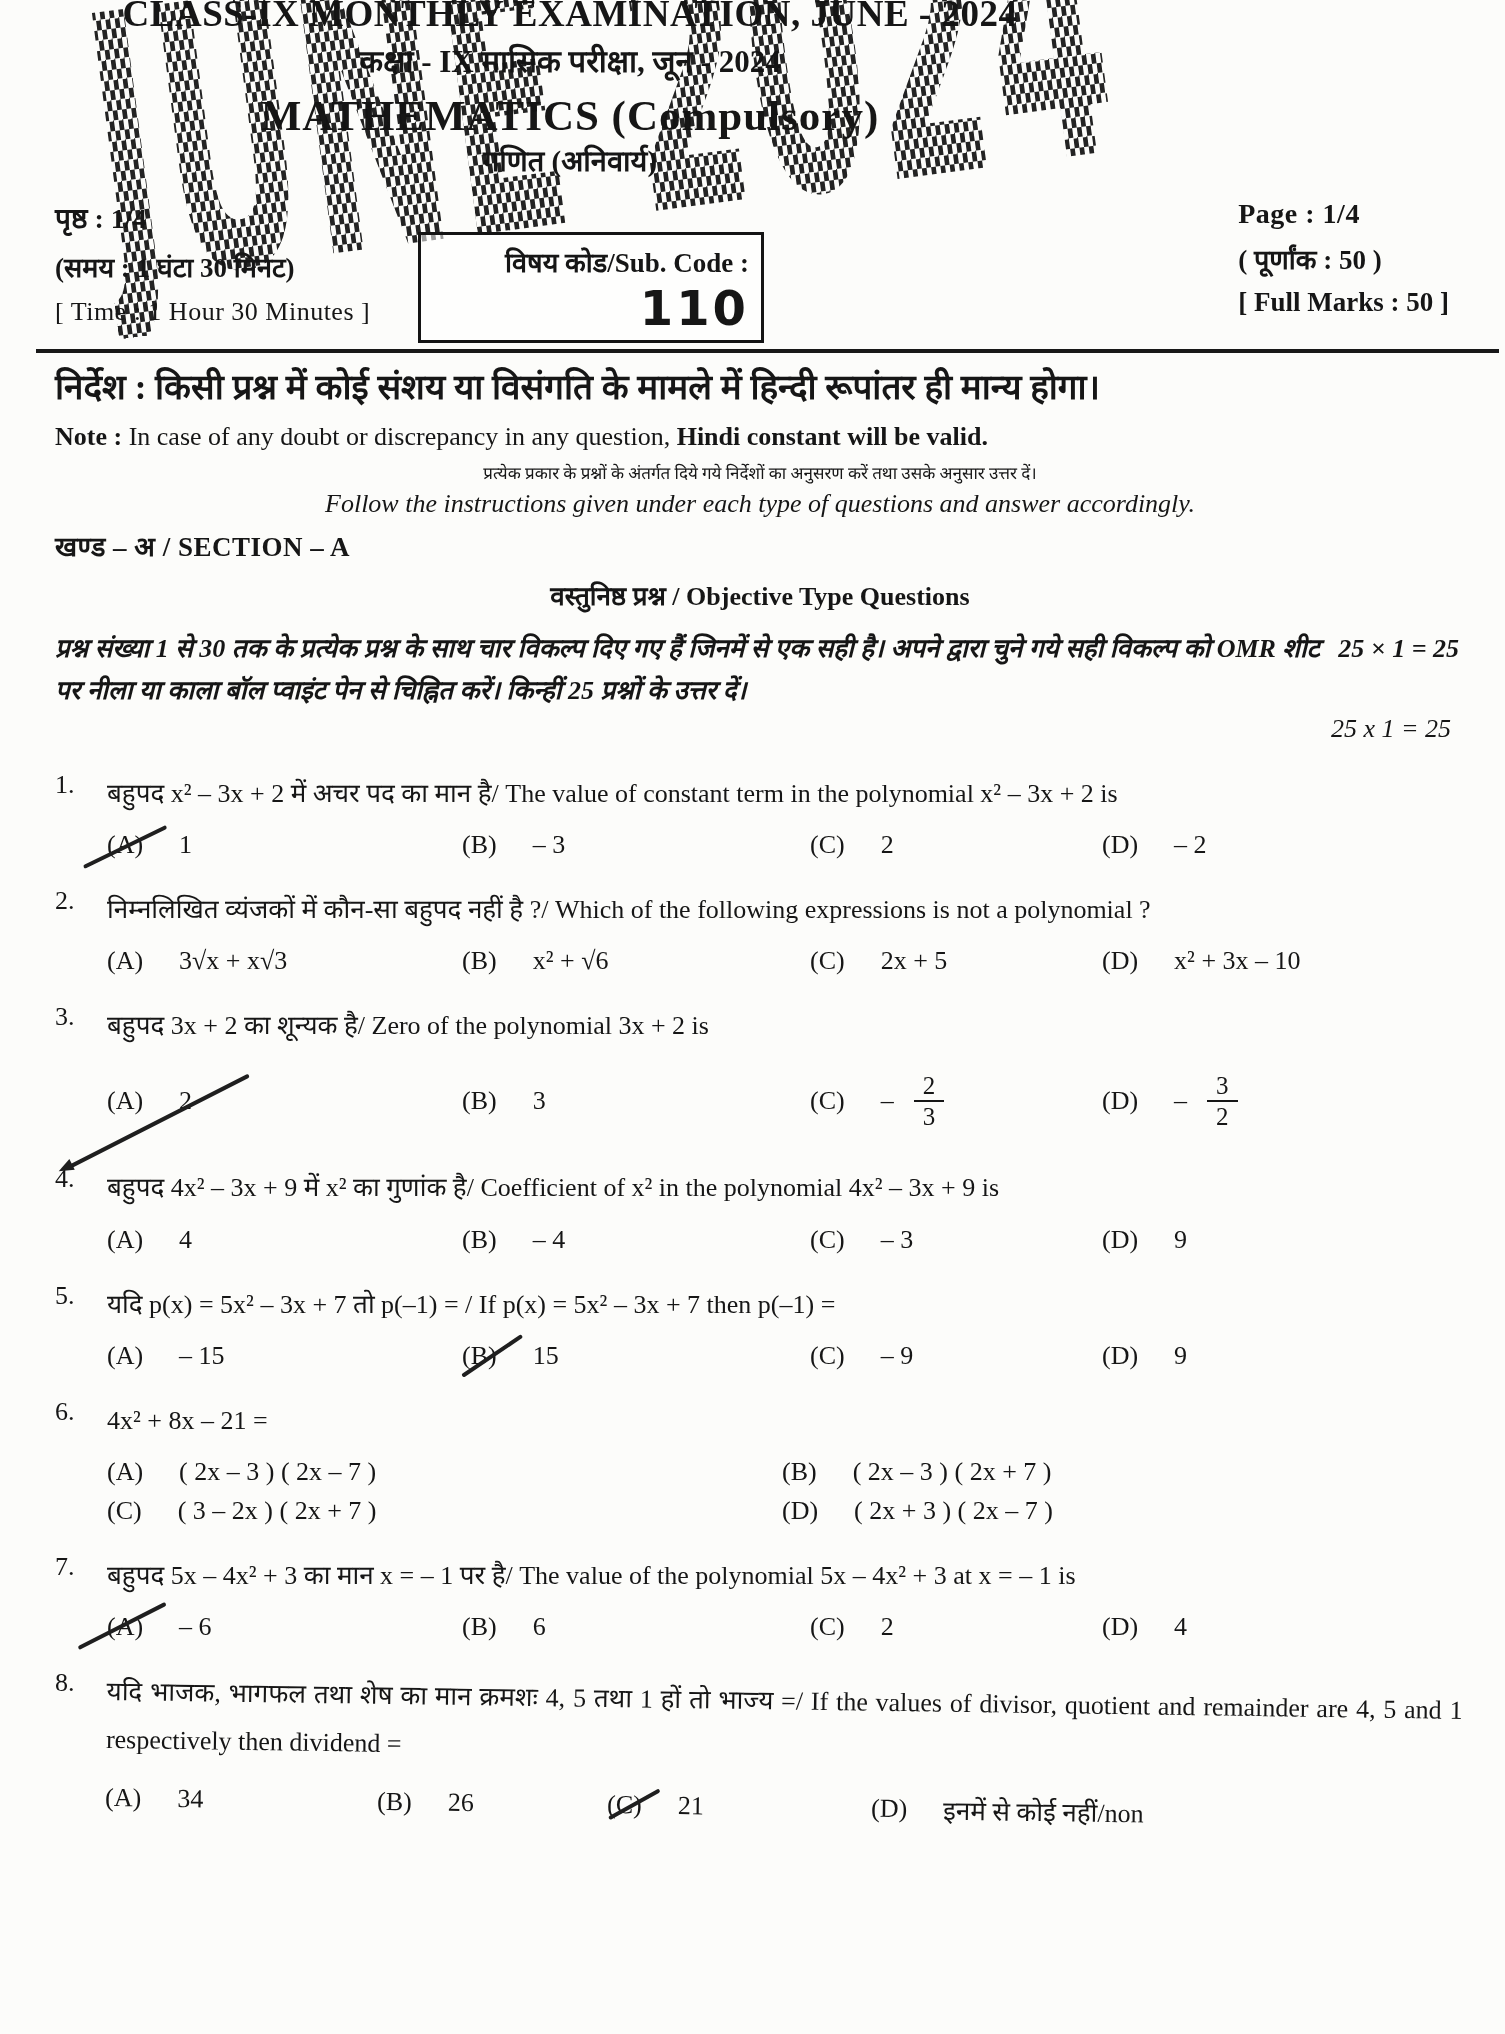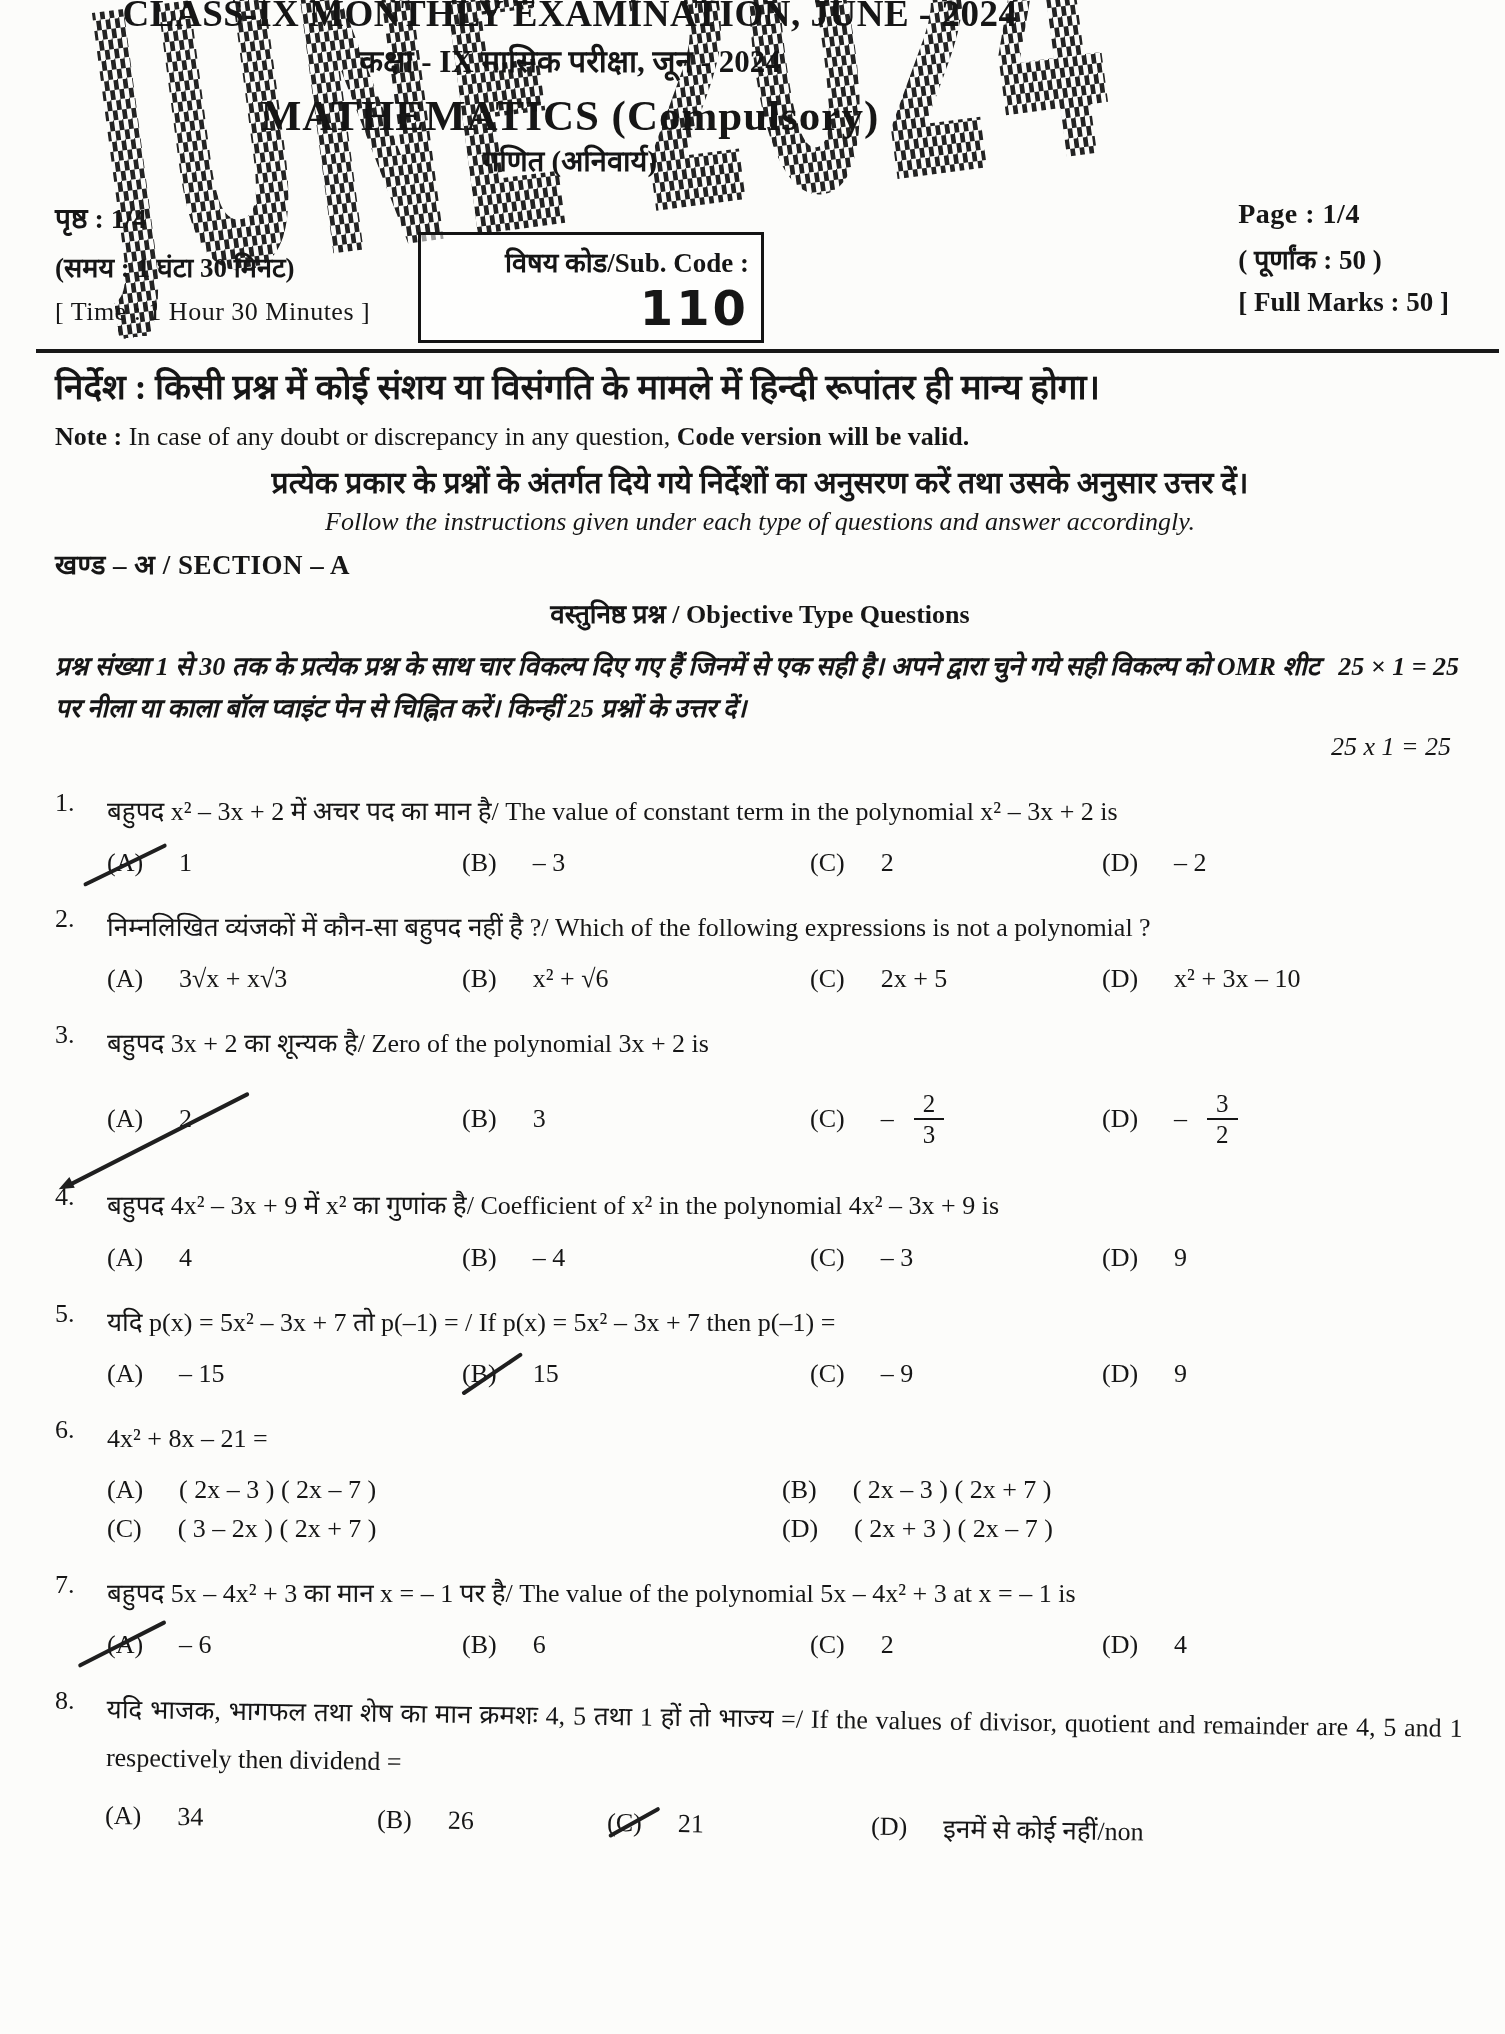--- a/index.html
+++ b/index.html
@@ -43,21 +43,21 @@
   .meta-right{position:absolute;right:56px;top:0;}
   .m-page-en{font-size:28px;font-weight:bold;letter-spacing:.5px;}
   .m-marks-hi{font-size:27px;font-weight:bold;margin-top:10px;}
   .m-marks-en{font-size:27px;font-weight:bold;margin-top:10px;}
   .rule{position:absolute;left:36px;right:6px;top:349px;height:4px;background:#181818;z-index:1;}
   
   .content{position:absolute;top:362px;left:0;right:0;z-index:2;padding:0 40px 0 55px;}
   .direct{font-size:35px;font-weight:bold;}
   .note{font-size:26px;margin-top:13px;}
   .note .b{font-weight:bold;}
-  .follow-hi{text-align:center;font-size:30px;font-weight:bold;margin-top:9px;}
+  .follow-hi{text-align:center;font-size:17px;font-weight:normal;margin-top:9px;}
   .follow-en{text-align:center;font-size:26px;font-style:italic;margin-top:5px;}
   .sec-h{font-size:27px;font-weight:bold;margin-top:8px;letter-spacing:.5px;}
   .sec-sh{text-align:center;font-size:26px;font-weight:bold;margin-top:13px;}
   .omr-hi{font-size:26px;font-weight:bold;font-style:italic;margin-top:15px;line-height:1.6;}
   .omr-hi .marks{float:right;padding-right:6px;}
   .omr-en{font-size:26.5px;font-style:italic;margin-top:9px;line-height:1.55;}
   .marks-line{text-align:right;font-size:26px;font-style:italic;margin-top:3px;padding-right:14px;}
   
   .q{display:flex;margin-top:26px;}
   .qnum{width:52px;flex:none;font-size:26px;}
@@ -113,21 +113,21 @@
       <div class="m-marks-hi">( पूर्णांक : 50 )</div>
       <div class="m-marks-en">[ Full Marks : 50 ]</div>
     </div>
   </div>
   <div class="rule"></div>
 
   <div class="content">
 
     <div class="direct">निर्देश : किसी प्रश्न में कोई संशय या विसंगति के मामले में हिन्दी रूपांतर ही मान्य होगा।</div>
 
-    <div class="note"><span class="b">Note : </span><span>In case of any doubt or discrepancy in any question, </span><span class="b">Code version will be valid.</span></div>
+    <div class="note"><span class="b">Note : </span><span>In case of any doubt or discrepancy in any question, </span><span class="b">Hindi constant will be valid.</span></div>
 
     <div class="follow-hi">प्रत्येक प्रकार के प्रश्नों के अंतर्गत दिये गये निर्देशों का अनुसरण करें तथा उसके अनुसार उत्तर दें।</div>
     <div class="follow-en">Follow the instructions given under each type of questions and answer accordingly.</div>
 
     <div class="sec-h">खण्ड – अ / SECTION – A</div>
     <div class="sec-sh">वस्तुनिष्ठ प्रश्न / Objective Type Questions</div>
 
     <div class="omr-hi"><span class="marks">25 × 1 = 25</span><span>प्रश्न संख्या 1 से 30 तक के प्रत्येक प्रश्न के साथ चार विकल्प दिए गए हैं जिनमें से एक सही है। अपने द्वारा चुने गये सही विकल्प को OMR शीट पर नीला या काला बॉल प्वाइंट पेन से चिह्नित करें। किन्हीं 25 प्रश्नों के उत्तर दें।</span></div>
 
     <div class="marks-line">25 x 1 = 25</div>

